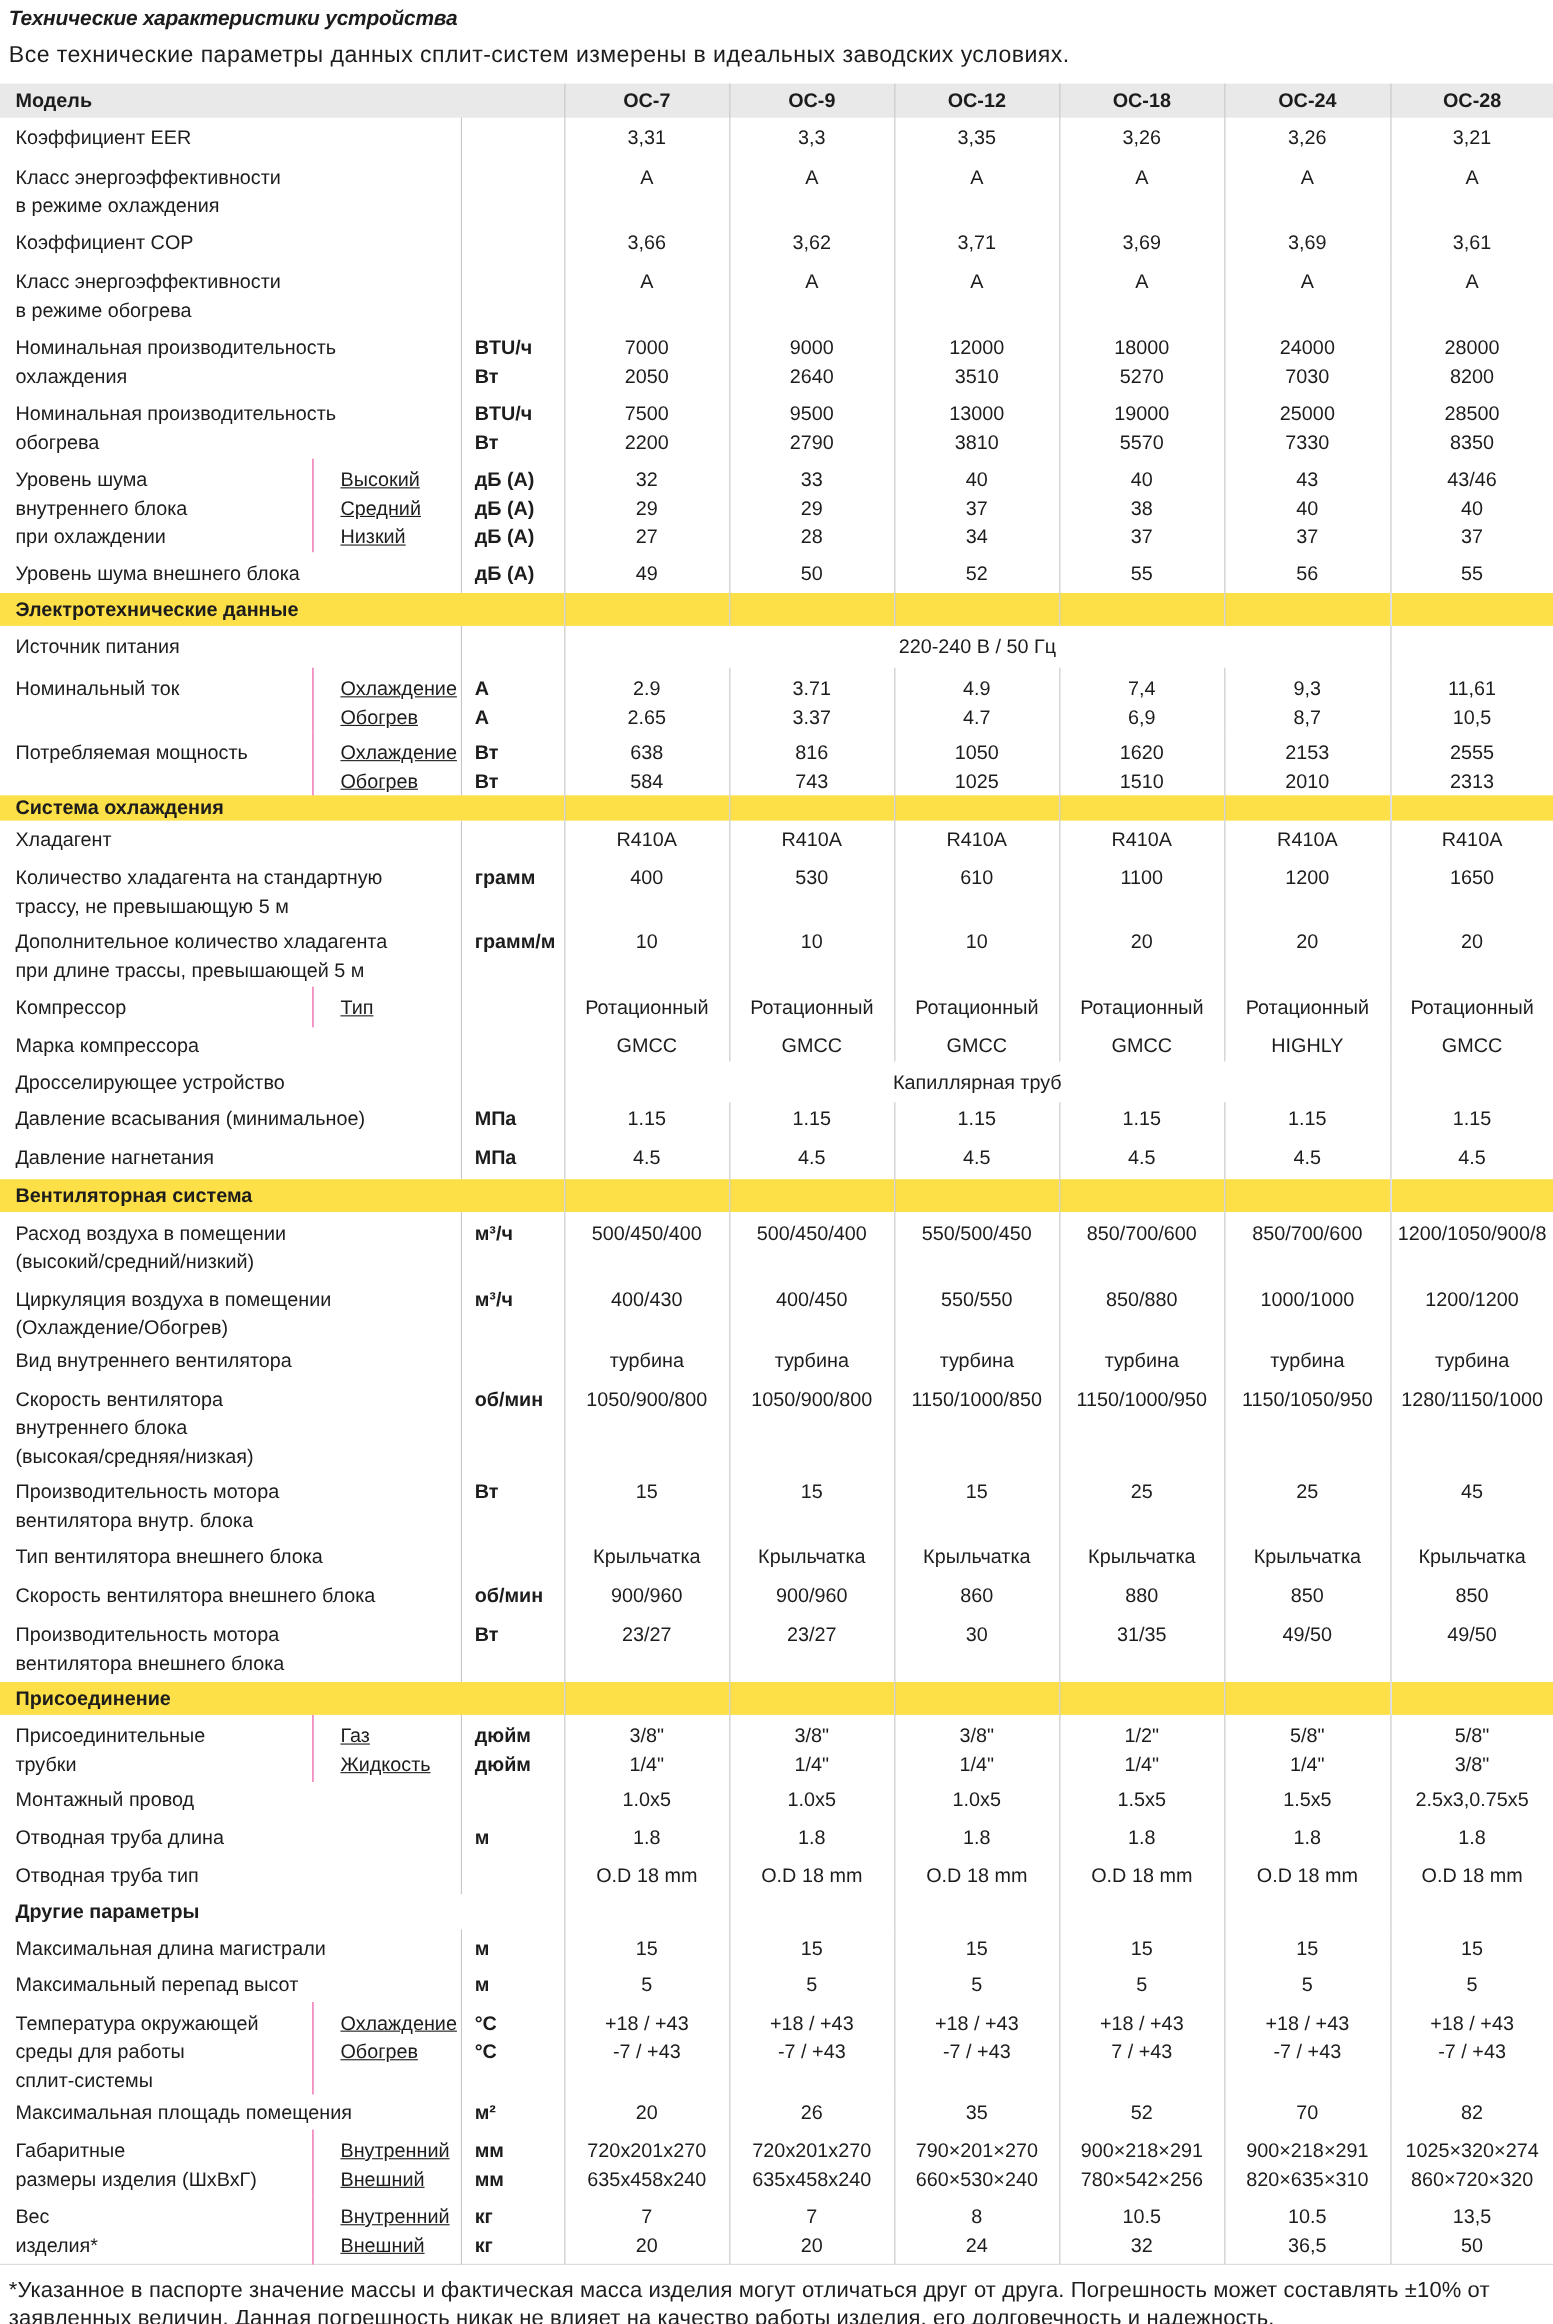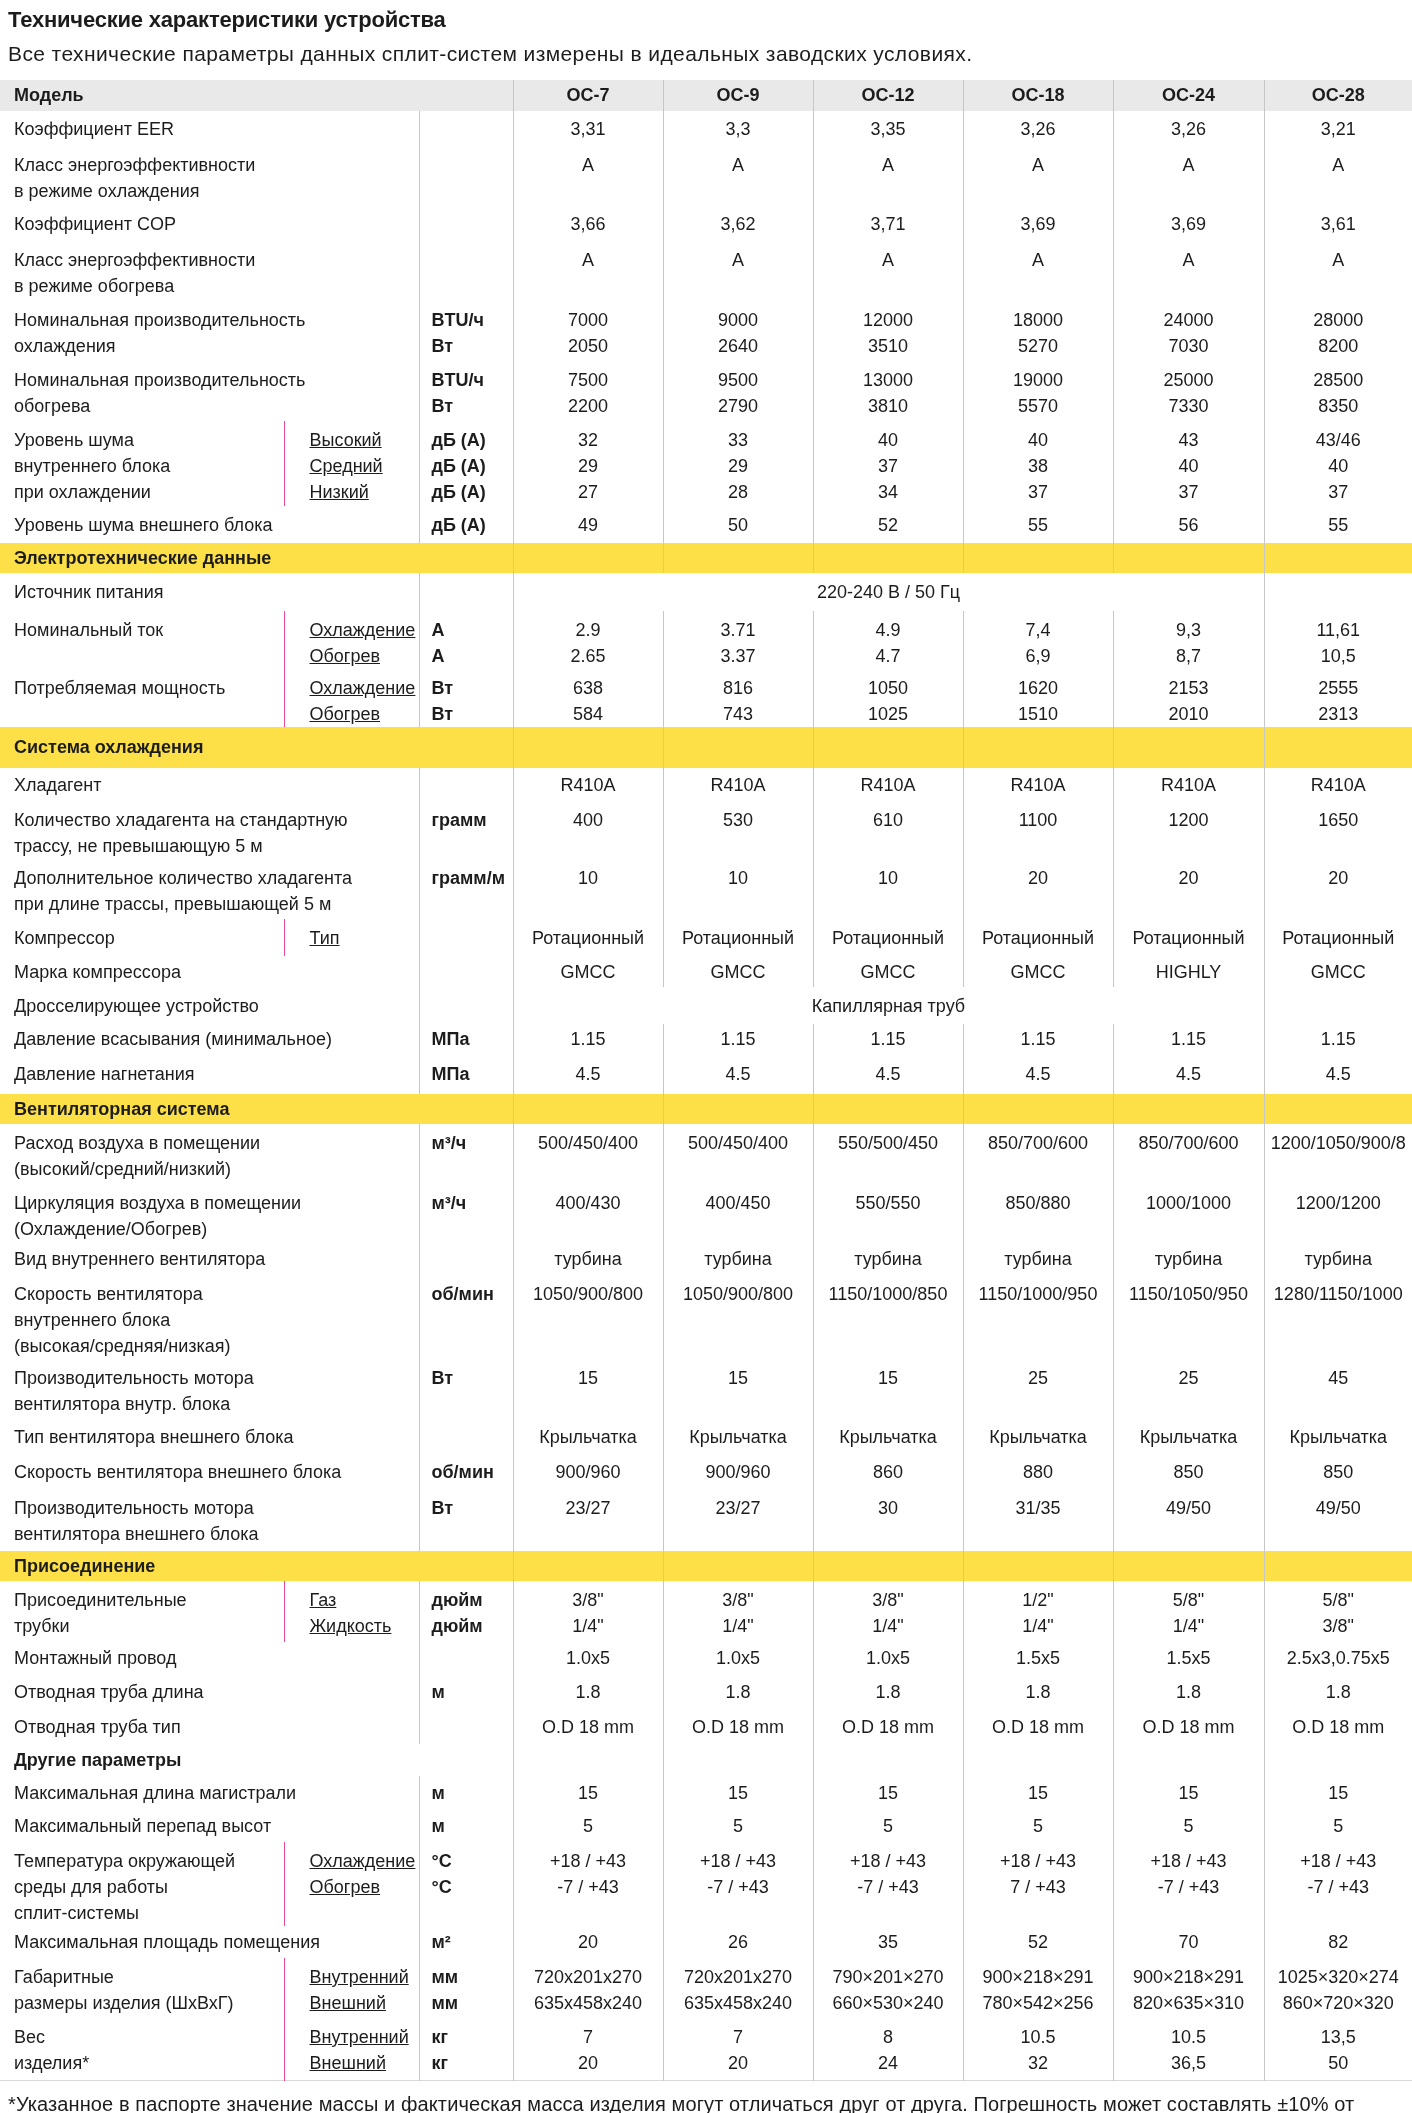--- a/index.html
+++ b/index.html
@@ -1,17 +1,17 @@
 <!DOCTYPE html>
 <html><head>
 <meta charset="utf-8">
 <style>
   html,body{margin:0;padding:0;background:#ffffff;}
   .wrap{width:1412px;font-family:"Liberation Sans","DejaVu Sans",sans-serif;color:#1c1c1c;overflow:hidden;}
-  .title{font-size:22px;font-weight:700;margin:7px 0 9px 8px;letter-spacing:-0.2px;}
+  .title{font-size:19px;font-weight:700;margin:7px 0 9px 8px;letter-spacing:-0.2px;font-style:italic;}
   .subtitle{font-size:21px;margin:0 0 14px 8px;letter-spacing:0.4px;}
   table{border-collapse:collapse;table-layout:fixed;width:1412px;font-size:18px;border-bottom:1px solid #d9d9d9;}
   thead th{background:#e9e9e9;height:31px;font-size:18px;font-weight:700;padding:0;}
   th.mlabel{text-align:left;padding-left:14px;}
   th.model{border-left:1px solid #c6c6c6;text-align:center;}
   td{padding:0;overflow:hidden;}
   .lbl{text-align:left;padding-left:14px;white-space:pre-line;line-height:26px;}
   .subl{border-left:1px solid #ec4899;padding-left:25px;line-height:26px;white-space:nowrap;text-decoration:underline;}
   .unit{border-left:1px solid #c6c6c6;padding-left:12px;line-height:26px;white-space:nowrap;font-weight:bold;}
   .v{border-left:1px solid #c6c6c6;text-align:center;line-height:26px;white-space:nowrap;}
@@ -294,21 +294,21 @@
           </td>
           <td class="v">
             <div class="ln">2153</div>
             <div class="ln">2010</div>
           </td>
           <td class="v">
             <div class="ln">2555</div>
             <div class="ln">2313</div>
           </td>
         </tr>
-        <tr class="secrow band" style="height: 41px;">
+        <tr class="secrow band" style="height: 23px;">
           <td class="sec" colspan="3">Система охлаждения</td>
           <td class="v"></td>
           <td class="v"></td>
           <td class="v"></td>
           <td class="v"></td>
           <td class="v"></td>
           <td class="v"></td>
         </tr>
         <tr class="mid" style="height: 33px;">
           <td class="lbl" colspan="2">Хладагент</td>

